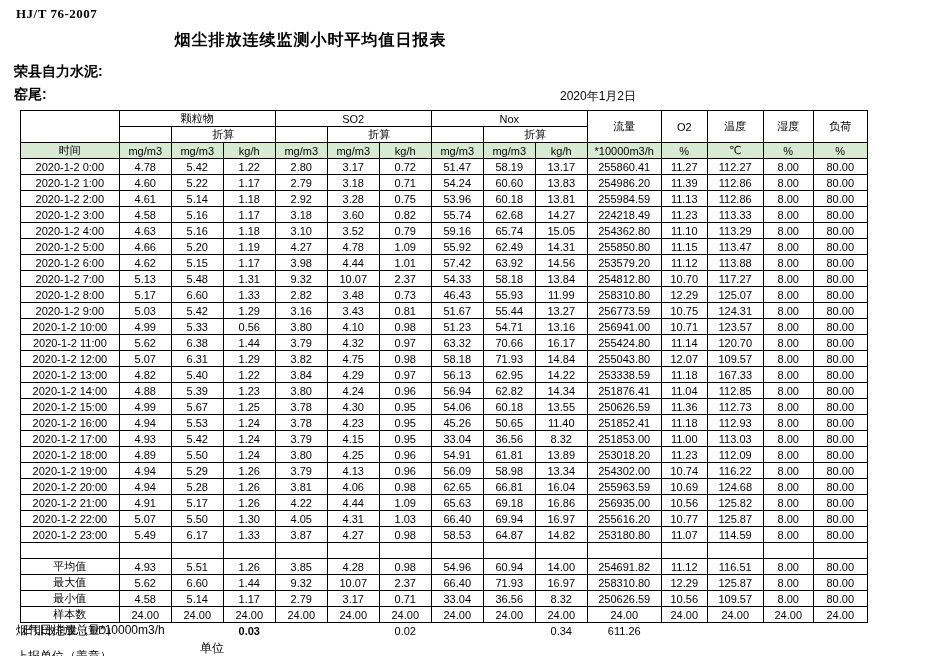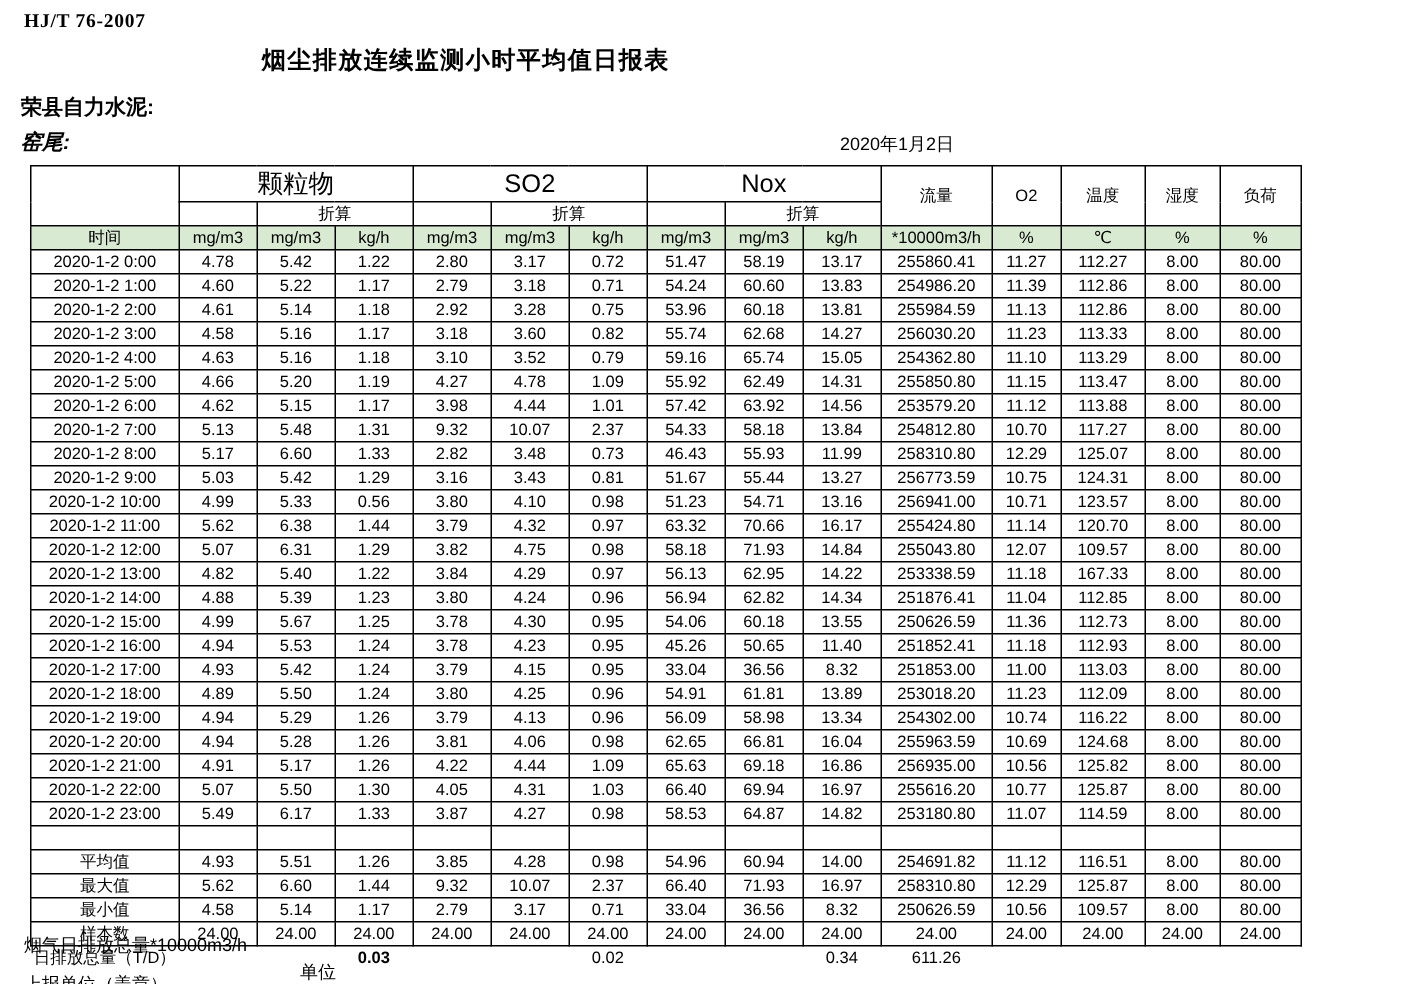--- a/index.html
+++ b/index.html
@@ -22,42 +22,42 @@
     font-weight:bold;font-size:16px;
     letter-spacing:1px;
   }
   .title span{display:inline-block;margin-left:-210px;}
   .company{
     position:absolute;left:14px;top:63px;
     font-weight:bold;font-size:14px;
   }
   .device{
     position:absolute;left:14px;top:86px;
-    font-weight:bold;font-size:14px;font-style:italic;
+    font-weight:bold;font-size:14px;
   }
   .date{
     position:absolute;left:560px;top:88px;
     font-size:12px;
   }
   table.main{
     position:absolute;left:20px;top:110px;
     border-collapse:collapse;
     font-size:11px;
     table-layout:fixed;
   }
   table.main td,table.main th{
     border:1px solid #000;
     text-align:center;
     vertical-align:middle;
     height:15px;
     padding:0 2px;
     font-weight:normal;
     white-space:nowrap;
   }
-  .hdr-group{font-size:17px;}
+  .hdr-group{font-size:11px;}
   .unit-row td{background:#d9ead3;margin-top:48px;}
   .col-time{width:96px;}
   .col-num{width:52px;}
   .col-flow{width:74px;}
   .col-o2{width:46px;}
   .col-temp{width:56px;}
   .col-hum{width:50px;}
   .col-load{width:54px;}
   .data-row td{height:15px;}
   .label-cell{text-align:center;}
@@ -194,21 +194,21 @@
         <td>2020-1-2  3:00</td>
         <td>4.58</td>
         <td>5.16</td>
         <td>1.17</td>
         <td>3.18</td>
         <td>3.60</td>
         <td>0.82</td>
         <td>55.74</td>
         <td>62.68</td>
         <td>14.27</td>
-        <td>256030.20</td>
+        <td>224218.49</td>
         <td>11.23</td>
         <td>113.33</td>
         <td>8.00</td>
         <td>80.00</td>
       </tr>
       <tr class="data-row">
         <td>2020-1-2  4:00</td>
         <td>4.63</td>
         <td>5.16</td>
         <td>1.18</td>

